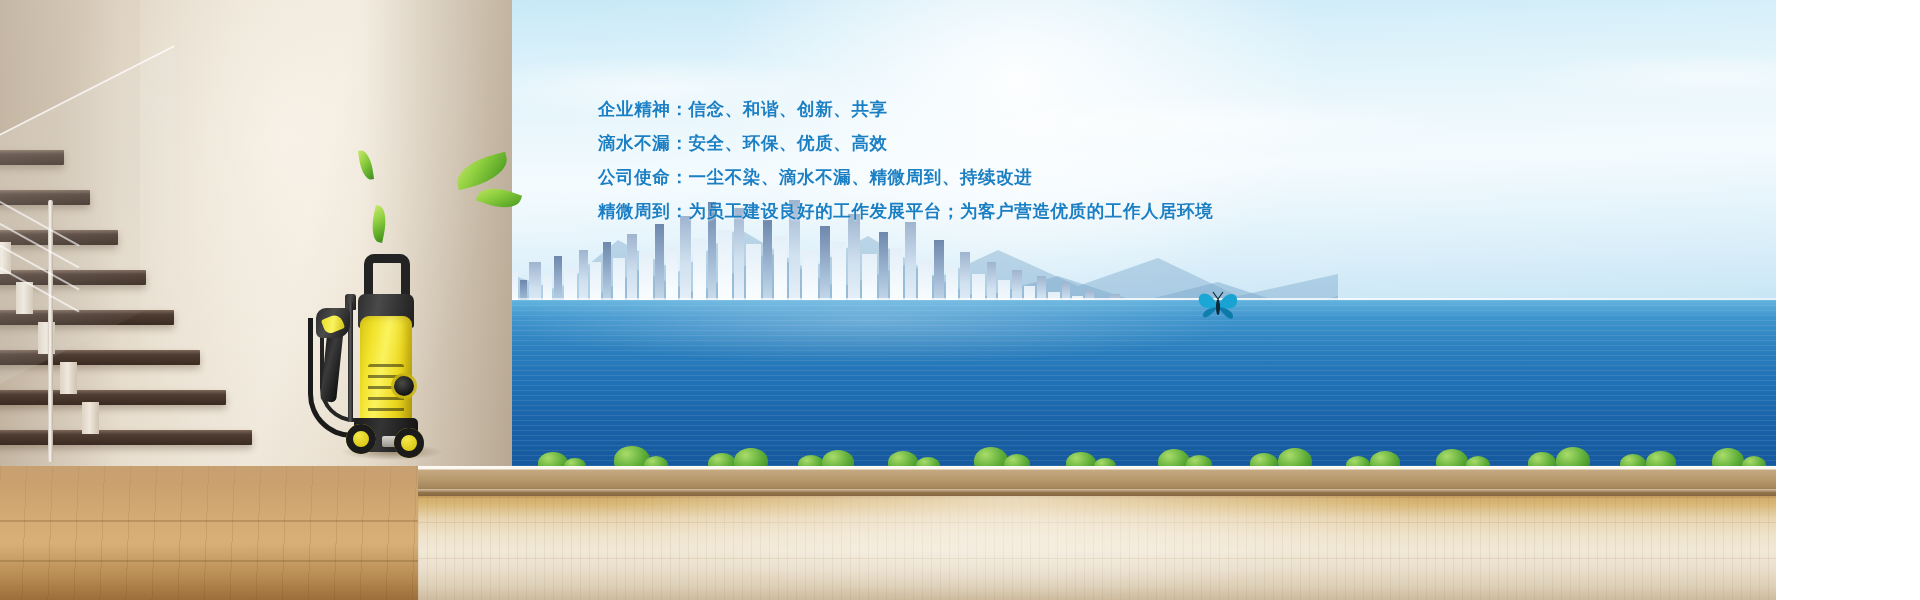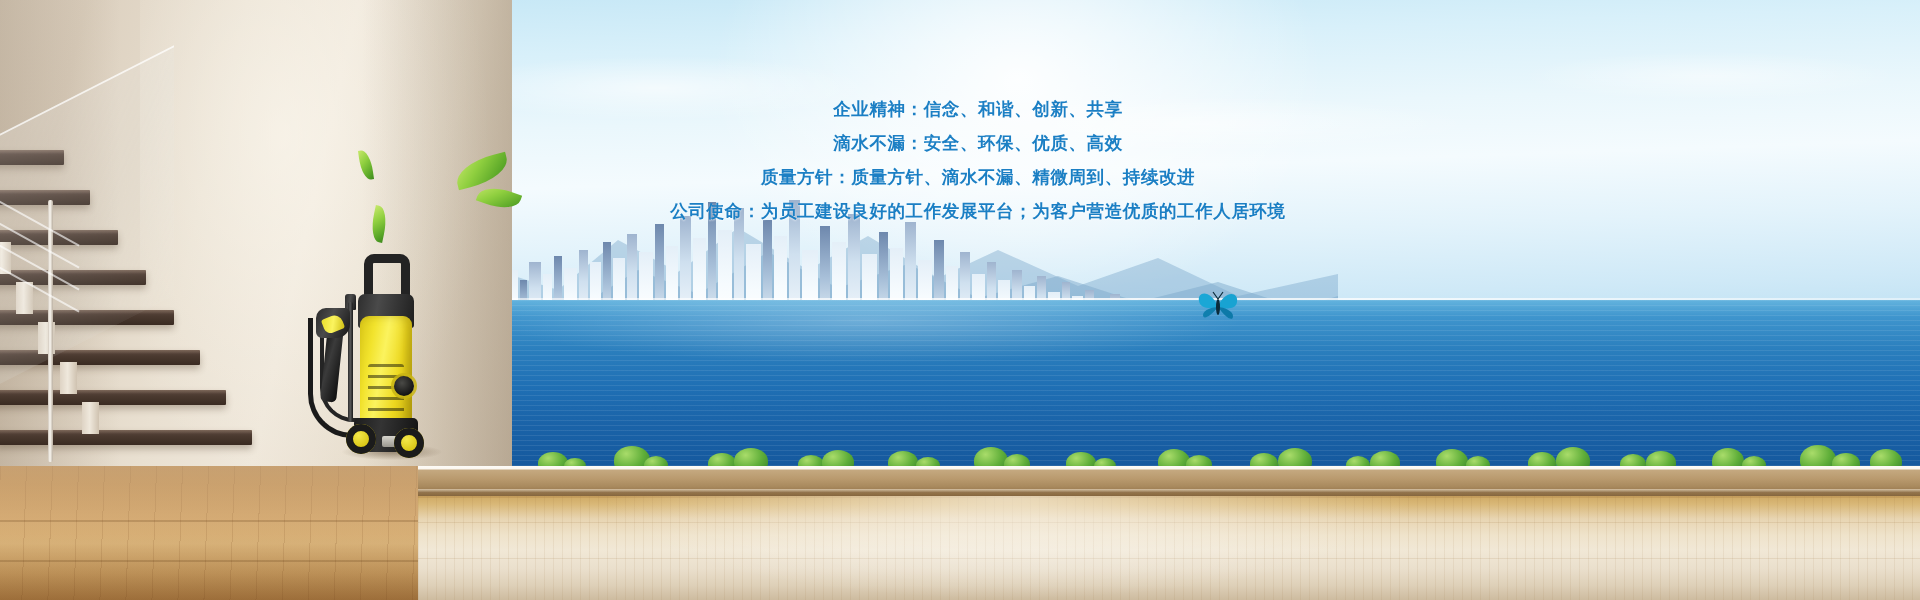--- a/index.html
+++ b/index.html
@@ -1,19 +1,19 @@
 <!DOCTYPE html>
 <html><head>
 <meta charset="utf-8">
 <style>
   * { margin:0; padding:0; box-sizing:border-box; }
   html,body { width:1920px; height:600px; overflow:hidden; background:#fff;
     font-family:"Liberation Sans","DejaVu Sans",sans-serif; }
 
-  .stage { position:relative; width:1920px; height:600px; overflow:hidden;text-align:center; }
+  .stage { position:relative; width:1776px; height:600px; overflow:hidden; }
 
   
   .interior {
     position:absolute; left:0; top:0; width:512px; height:600px;
     background:linear-gradient(100deg,#e3d8c9 0%,#ded2c1 18%,#e8dece 42%,#ece3d4 62%,#e0d4c3 82%,#d6c9b7 100%);
     overflow:hidden; z-index:3;
   }
   .interior-wall {
     position:absolute; left:0; top:0; width:512px; height:466px;
     background:linear-gradient(103deg,#e0d5c5 0%,#dcd0bf 14%,#e9e0d1 40%,#efe7da 58%,#e6dccb 78%,#d4c7b4 100%);
@@ -416,22 +416,22 @@
     </div>
     <div class="shore-line"></div>
 
     <div class="frame-left"></div>
     <div class="frame-left-shadow"></div>
   </div>
 
   <div class="mission">
     <p>企业精神：信念、和谐、创新、共享</p>
     <p>滴水不漏：安全、环保、优质、高效</p>
-    <p>质量方针：质量方针、滴水不漏、精微周到、持续改进</p>
-    <p>公司使命：为员工建设良好的工作发展平台；为客户营造优质的工作人居环境</p>
+    <p>公司使命：一尘不染、滴水不漏、精微周到、持续改进</p>
+    <p>精微周到：为员工建设良好的工作发展平台；为客户营造优质的工作人居环境</p>
   </div>
 
   <div class="leaf" style="left:372px; top:206px; width:14px; height:36px; transform:rotate(12deg);">
     <div class="leaf-shape"></div>
   </div>
   <div class="leaf" style="left:360px; top:150px; width:12px; height:30px; transform:rotate(-8deg);">
     <div class="leaf-shape"></div>
   </div>
   <div class="leaf" style="left:455px; top:158px; width:54px; height:26px; transform:rotate(-14deg);">
     <div class="leaf-shape" style="border-radius:78% 0 78% 0;"></div>

